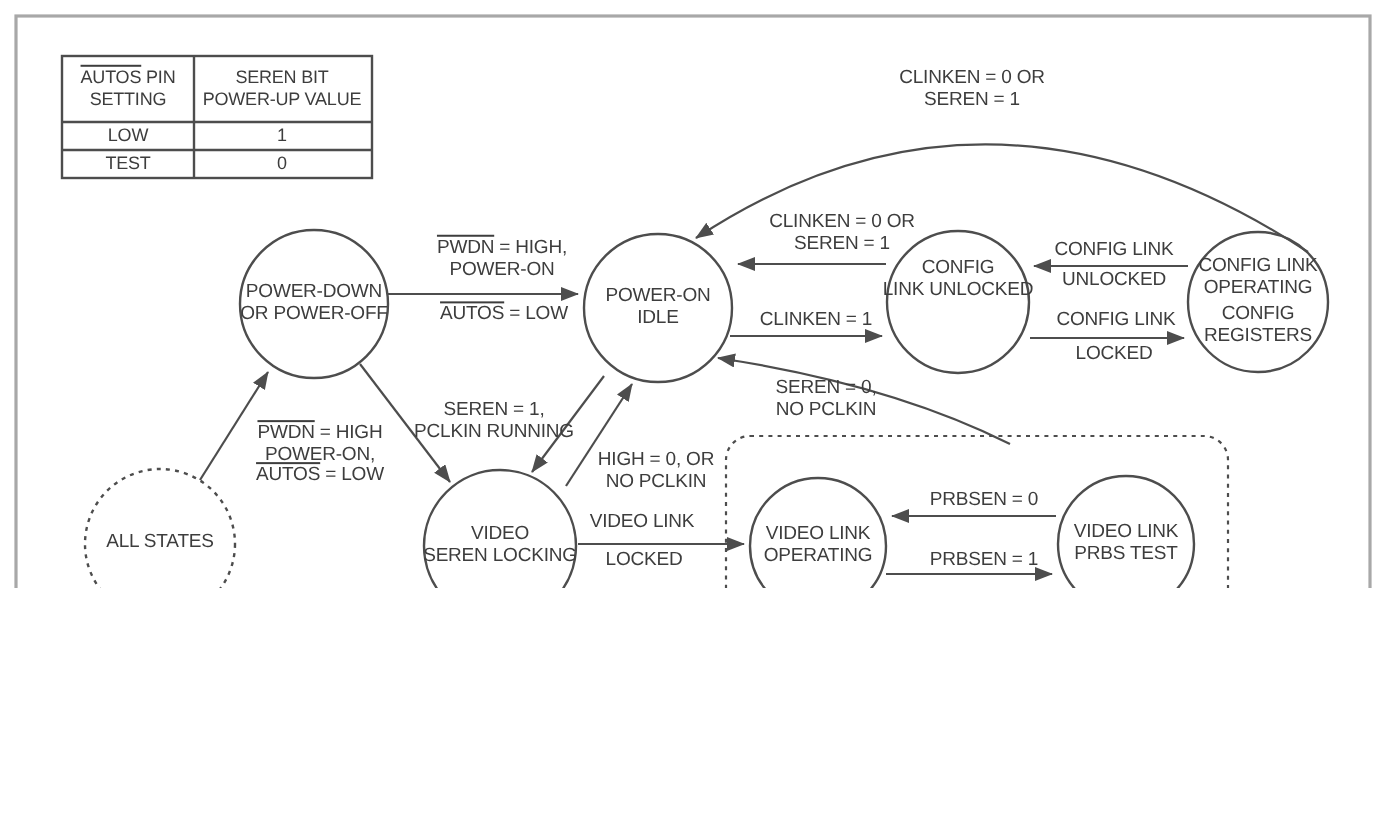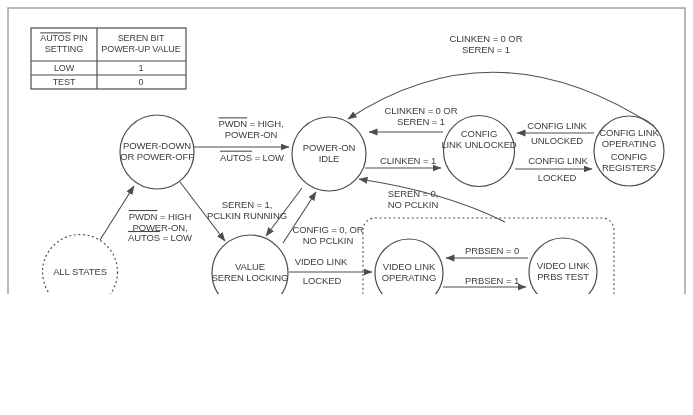--- a/index.html
+++ b/index.html
@@ -99,21 +99,21 @@
     <div>CONFIG</div>
     <div>LINK UNLOCKED</div>
   </div>
   <div class="lbl" style="left:629px;top:151px">
     <div>CONFIG LINK</div>
     <div>OPERATING</div>
     <div class="gap">CONFIG</div>
     <div>REGISTERS</div>
   </div>
   <div class="lbl" style="left:250px;top:273px">
-    <div>VALUE</div>
+    <div>VIDEO</div>
     <div>SEREN LOCKING</div>
   </div>
   <div class="lbl" style="left:409px;top:273px">
     <div>VIDEO LINK</div>
     <div>OPERATING</div>
   </div>
   <div class="lbl" style="left:563px;top:272px">
     <div>VIDEO LINK</div>
     <div>PRBS TEST</div>
   </div>
@@ -132,21 +132,21 @@
     <div>POWER-ON,</div>
     <div><span class="ov">AUTOS</span><span> = LOW</span></div>
   </div>
 
   <div class="lbl" style="left:247px;top:211px">
     <div>SEREN = 1,</div>
     <div>PCLKIN RUNNING</div>
   </div>
 
   <div class="lbl" style="left:328px;top:236px">
-    <div>CONFIG = 0, OR</div>
+    <div>HIGH = 0, OR</div>
     <div>NO PCLKIN</div>
   </div>
 
   <div class="lbl" style="left:421px;top:117px">
     <div>CLINKEN = 0 OR</div>
     <div>SEREN = 1</div>
   </div>
 
   <div class="lbl" style="left:408px;top:161px">CLINKEN = 1</div>
 

